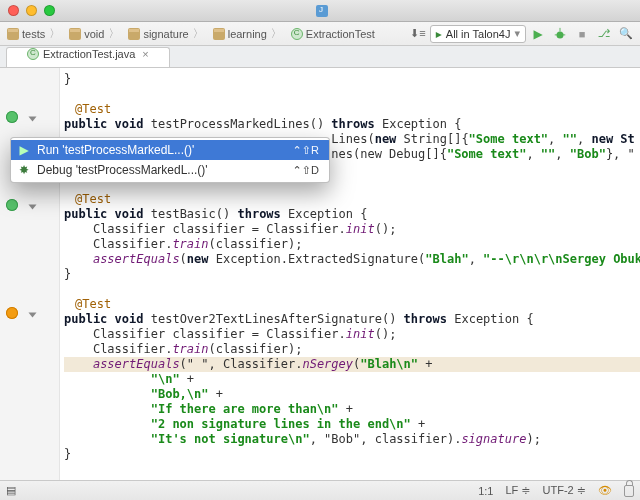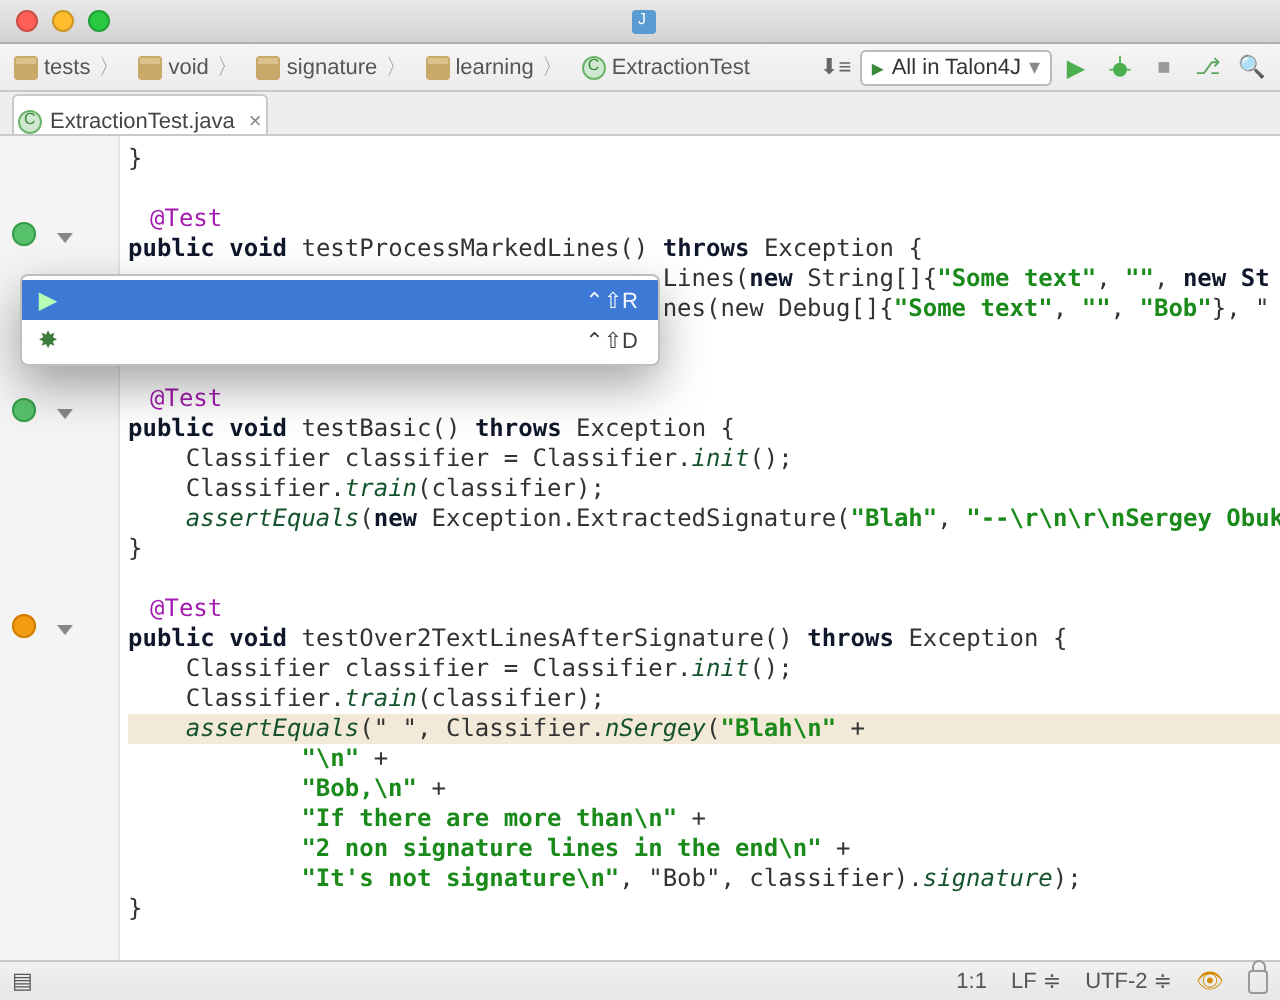--- a/index.html
+++ b/index.html
@@ -83,22 +83,22 @@
   .tabbar {
     height: 22px; background:#eceef0;
     border-bottom:1px solid #c9c9c9;
     display:flex; align-items:flex-end;
     padding-left:6px;
   }
   .tab {
     height:20px; background:#fff;
     border:1px solid #c9c9c9; border-bottom:none;
     border-radius:3px 3px 0 0;
-    display:flex; align-items:flex-end; gap:4px;
-    padding:0 2px; font-size:11px; color:#444;
+    display:flex; align-items:flex-start; gap:4px;
+    padding:0 20px; font-size:11px; color:#444;
   }
   .tab .x { color:#888; margin-left:3px; }
   
   .editor-wrap {
     display:flex;
     height: calc(500px - 22px - 24px - 22px - 20px);
     background:#fff;
   }
   .gutter { width:60px; background:#f4f4f4; border-right:1px solid #e4e4e4; position:relative;}
   .gdot { position:absolute; left:6px; width:12px; height:12px; border-radius:50%;}
@@ -110,23 +110,23 @@
     border-left:5px solid #888; }
   .gtri.open{ transform:rotate(90deg);}
   .code {
     flex:1; padding: 4px 0 4px 4px;
     font-family: Menlo, Consolas, monospace;
     font-size: 12px; line-height: 15px;
     white-space: pre; color:#333;
     overflow:hidden;
   }
   .kw  { color:#0f172a; font-weight:bold; }
-  .ann { color:#a21caf;padding-left:11px; }
+  .ann { color:#a16207;padding-left:11px; }
   .str { color:#1a8a1a; font-weight:bold;}
-  .mtd { font-style:italic; color:#14532d;}
+  .mtd { font-style:italic; color:#701a75;}
   .hl  { background:#f2e9d8; display:inline-block; width:100%;}
   
   .ctxmenu {
     position:absolute; top:137px; left:10px;
     width:320px; background:#fff;
     border:1px solid rgba(0,0,0,.25);
     box-shadow:0 10px 24px rgba(0,0,0,.35);
     border-radius:4px; overflow:hidden;
     padding:2px 0;
   }
@@ -259,24 +259,26 @@
             <span class="str">"If there are more than\n"</span><span> +</span>
             <span class="str">"2 non signature lines in the end\n"</span><span> +</span>
             <span class="str">"It's not signature\n"</span><span>, "Bob", classifier).</span><span class="mtd">signature</span><span>);</span>
 }
 </div>
 </div>
 
 <div class="ctxmenu">
   <div class="item sel">
     <span class="glyph run-glyph">▶</span>
+    <span>Run 'testProcessMarkedL...()'</span>
     <span class="short">⌃⇧R</span>
   </div>
   <div class="item">
     <span class="glyph bug-glyph">✸</span>
+    <span>Debug 'testProcessMarkedL...()'</span>
     <span class="short">⌃⇧D</span>
   </div>
 </div>
 
 <div class="status">
   <span>▤</span>
   <span class="spacer"></span>
   <span>1:1</span>
   <span><span>LF</span> ≑</span>
   <span><span>UTF-2</span> ≑</span>

